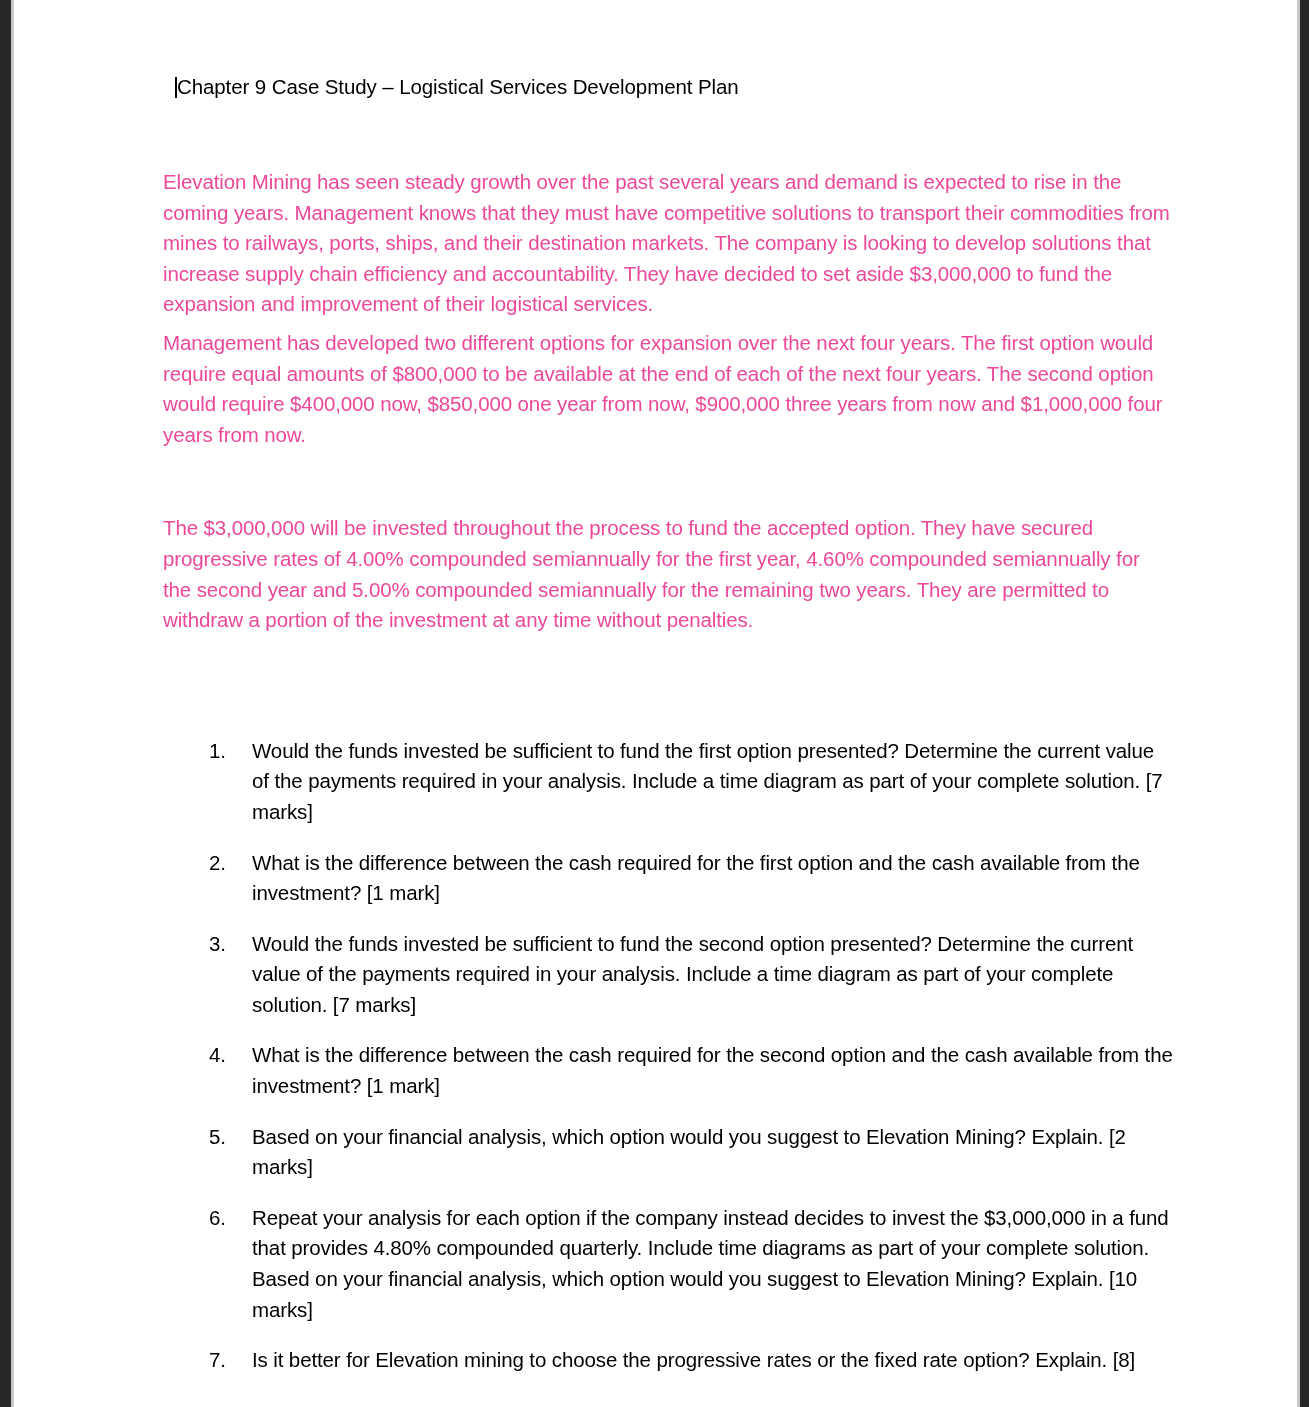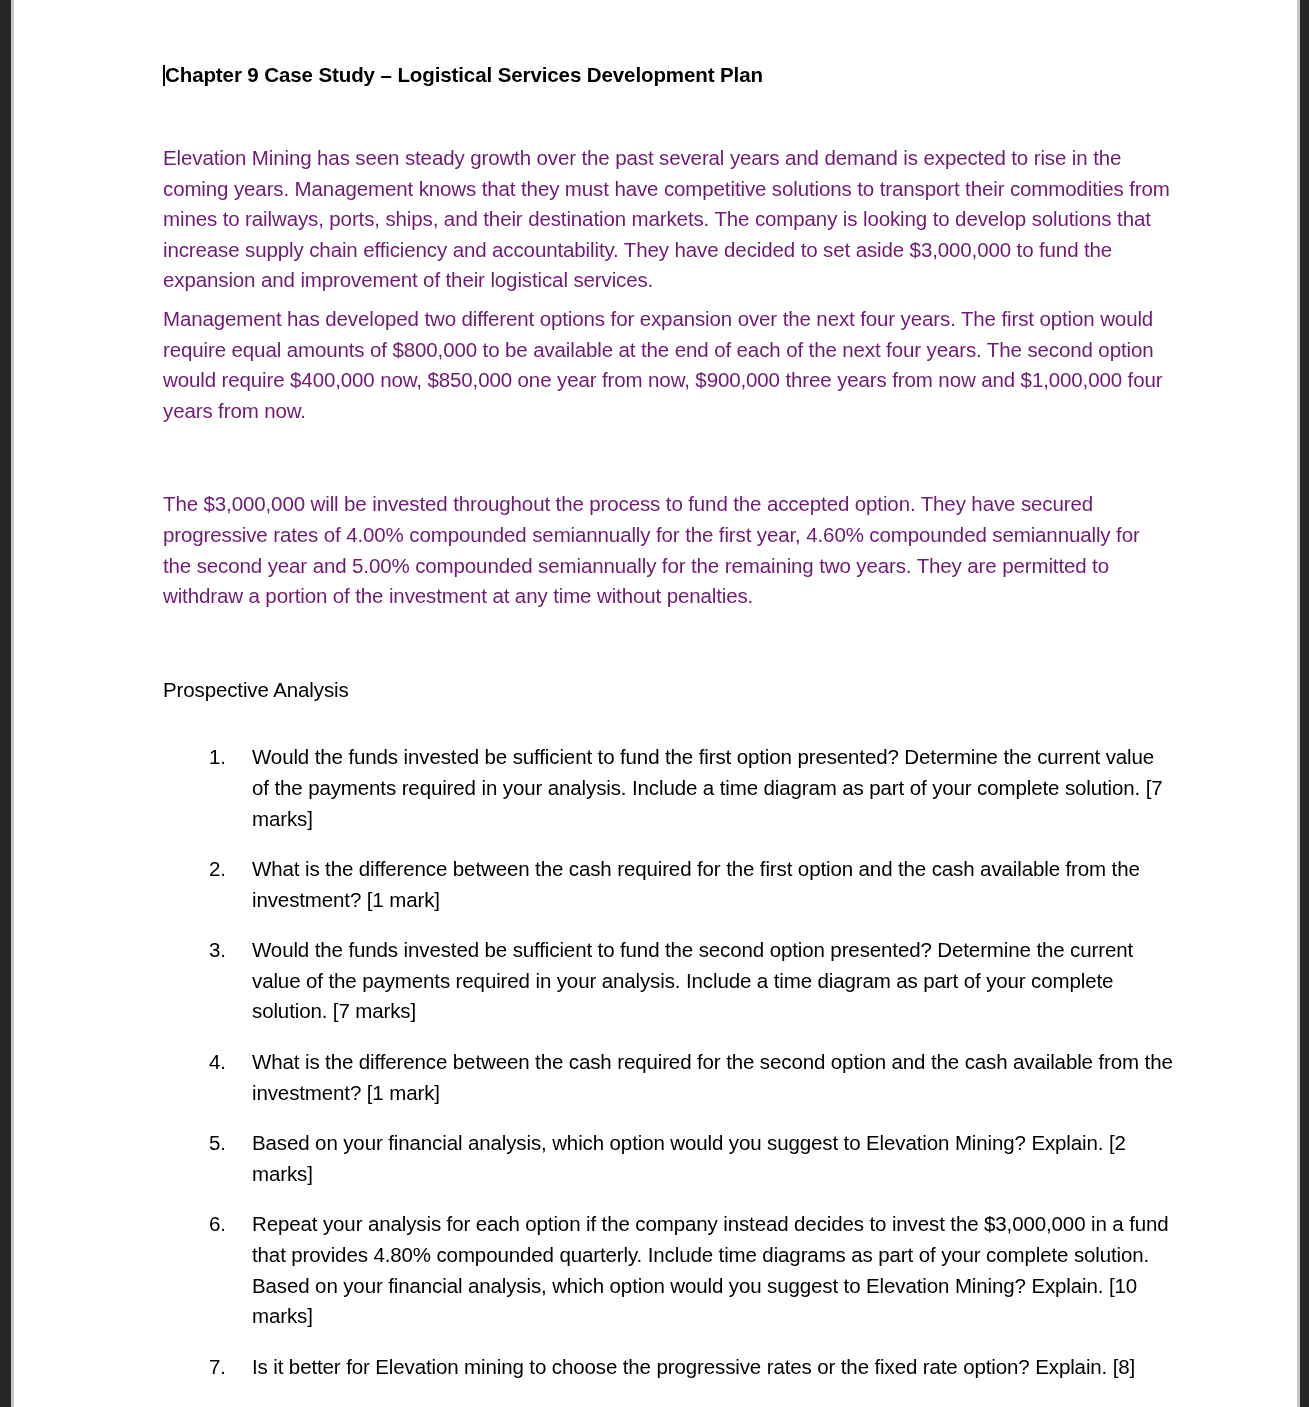--- a/index.html
+++ b/index.html
@@ -57,43 +57,43 @@
   .page-body {
     position: absolute;
     left: 149px;
     top: 0;
     width: 1010px;
   }
 
   
   .doc-title {
     position: relative;
-    margin: 0;
-    padding: 0;
-    font-size: 20.5px;
-    font-weight: bold;
+    margin: 12px;
+    padding: 0;
+    font-size: 20.5px;
+    font-weight: normal;
     color: #000000;
     letter-spacing: -0.1px;
     line-height: 1.22;
     padding-top: 62px;
   }
   .caret {
     display: inline-block;
     width: 2px;
     height: 21px;
     background: #000;
     vertical-align: -4px;
     margin-right: 0px;
   }
 
   p.para {
     margin: 0;
     padding: 0;
     font-size: 20.5px;
-    color: #701a75;
+    color: #ec4899;
     line-height: 30.6px;
     letter-spacing: -0.12px;
     text-align: left;
   }
 
   .spacer-title     { height: 56px; }
   .spacer-para      { height: 8px;  }
   .spacer-big       { height: 63px; }
   .spacer-heading   { height: 63px; }
 
@@ -157,21 +157,20 @@
       <div class="spacer-para"></div>
 
       <p class="para">Management has developed two different options for expansion over the next four years.  The first option would require equal amounts of $800,000 to be available at the end of each of the next four years.  The second option would require $400,000 now, $850,000 one year from now, $900,000 three years from now and $1,000,000 four years from now.</p>
 
       <div class="spacer-big"></div>
 
       <p class="para">The $3,000,000 will be invested throughout the process to fund the accepted option.  They have secured progressive rates of 4.00% compounded semiannually for the first year, 4.60% compounded semiannually for the second year and 5.00% compounded semiannually for the remaining two years.  They are permitted to withdraw a portion of the investment at any time without penalties.</p>
 
       <div class="spacer-heading"></div>
 
-      <p class="section-heading">Prospective Analysis</p>
 
       <ol class="questions">
         <li>
           <span class="num">1.</span>
           <span class="qtext">Would the funds invested be sufficient to fund the first option presented?  Determine the current value of the payments required in your analysis.  Include a time diagram as part of your complete solution.  [7 marks]</span>
         </li>
         <li>
           <span class="num">2.</span>
           <span class="qtext">What is the difference between the cash required for the first option and the cash available from the investment? [1 mark]</span>
         </li>

